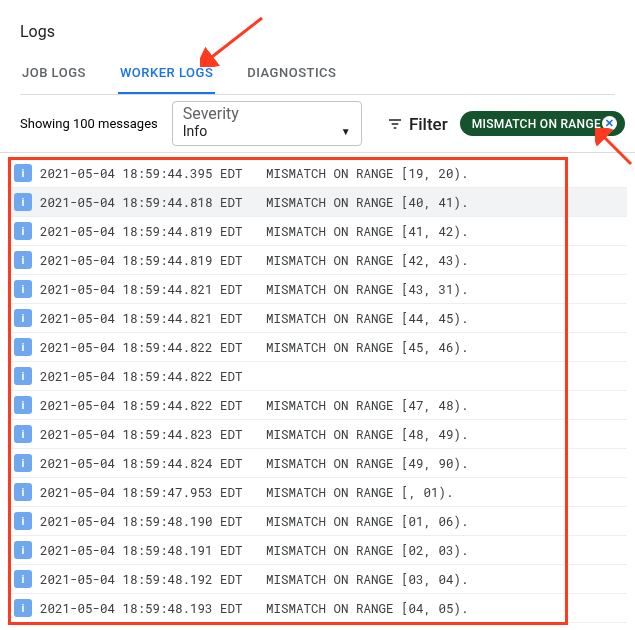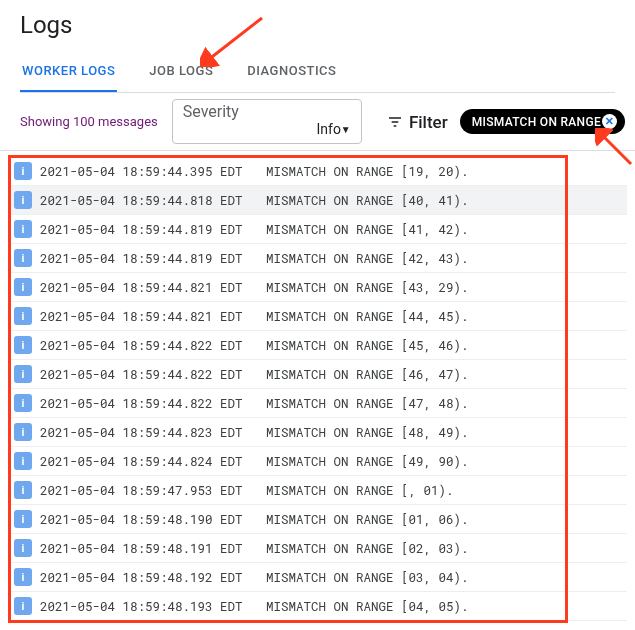--- a/index.html
+++ b/index.html
@@ -5,21 +5,21 @@
   * { box-sizing: border-box; }
   body {
     margin: 0;
     font-family: Roboto, "Helvetica Neue", Arial, sans-serif;
     font-size: 13px;
     color: #202124;
     background: #fff;
     width: 635px;
   }
   .header { padding: 10px 20px 0 20px; }
-  .title { font-size: 24px; font-weight: 400; margin: 1px 0 14px 0; color:#202124;}
+  .title { font-size: 16px; font-weight: 400; margin: 12px 0 14px 0; color:#202124;}
   .tabs {
     display: flex;
     gap: 30px;
     border-bottom: 1px solid #dadce0;
     padding-left: 0;
   }
   .tab {
     font-size: 13px;
     font-weight: 500;
     letter-spacing: 0.5px;
@@ -32,50 +32,50 @@
     color: #1a73e8;
     border-bottom: 2px solid #1a73e8;
   }
   .controls {
     display: flex;
     align-items: center;
     padding: 6px 10px 6px 20px;
     gap: 10px;
     border-bottom: 1px solid #dadce0;
   }
-  .showing { color: #701a75; font-size: 13px; margin-right: 4px;}
+  .showing { color: #000000; font-size: 13px; margin-right: 4px;}
   .severity-wrap {
     border: 1px solid #c0c4c9;
     border-radius: 4px;
     padding: 2px 10px 6px 10px;
     min-width: 190px;
     position: relative;
   }
   .severity-label { font-size: 16px; color:#5f6368; font-weight:400; }
   .severity-value {
     display: flex;
-    justify-content: flex-end;
+    justify-content: space-between;
     align-items: center;
     font-size: 14px;
     color:#202124;
     cursor: pointer;
   }
   .caret { font-size: 10px; }
   .filter-btn {
     display: inline-flex;
     align-items: center;
     gap: 6px;
     font-weight:500;
     font-size:17px;
     color:#202124;
     cursor:pointer;
     padding: 6px 2px;
   }
   .chip {
-    background: #000000;
+    background: #14532d;
     color:#fff;
     border-radius: 16px;
     padding: 5px 8px 5px 12px;
     font-size:12px;
     font-weight:500;
     display:inline-flex;
     align-items:center;
     gap:1px;
     cursor:pointer;
     letter-spacing: 0.3px;
@@ -132,22 +132,22 @@
   
   .arrow { position:absolute; pointer-events:none; }
   .arrow svg { display:block; }
 </style>
 </head>
 <body>
 
 <div class="header">
   <h2 class="title">Logs</h2>
   <div class="tabs" id="tabs">
+      <div class="tab">JOB LOGS</div>
       <div class="tab active">WORKER LOGS</div>
-      <div class="tab">JOB LOGS</div>
       <div class="tab">DIAGNOSTICS</div>
     </div>
 </div>
 
 <div class="controls">
   <span class="showing">Showing 100 messages</span>
   <div class="severity-wrap">
     <div class="severity-label">Severity</div>
     <div class="severity-value">
       <span>Info</span>
@@ -190,39 +190,38 @@
     <div class="log-row">
       <span class="info-icon">i</span>
       <span class="ts">2021-05-04 18:59:44.819 EDT</span>
       <span>&nbsp;</span>
       <span class="msg">MISMATCH ON RANGE [42, 43).</span>
     </div>
     <div class="log-row">
       <span class="info-icon">i</span>
       <span class="ts">2021-05-04 18:59:44.821 EDT</span>
       <span>&nbsp;</span>
-      <span class="msg">MISMATCH ON RANGE [43, 29).</span>
+      <span class="msg">MISMATCH ON RANGE [43, 31).</span>
     </div>
     <div class="log-row">
       <span class="info-icon">i</span>
       <span class="ts">2021-05-04 18:59:44.821 EDT</span>
       <span>&nbsp;</span>
       <span class="msg">MISMATCH ON RANGE [44, 45).</span>
     </div>
     <div class="log-row">
       <span class="info-icon">i</span>
       <span class="ts">2021-05-04 18:59:44.822 EDT</span>
       <span>&nbsp;</span>
       <span class="msg">MISMATCH ON RANGE [45, 46).</span>
     </div>
     <div class="log-row">
       <span class="info-icon">i</span>
       <span class="ts">2021-05-04 18:59:44.822 EDT</span>
       <span>&nbsp;</span>
-      <span class="msg">MISMATCH ON RANGE [46, 47).</span>
     </div>
     <div class="log-row">
       <span class="info-icon">i</span>
       <span class="ts">2021-05-04 18:59:44.822 EDT</span>
       <span>&nbsp;</span>
       <span class="msg">MISMATCH ON RANGE [47, 48).</span>
     </div>
     <div class="log-row">
       <span class="info-icon">i</span>
       <span class="ts">2021-05-04 18:59:44.823 EDT</span>

